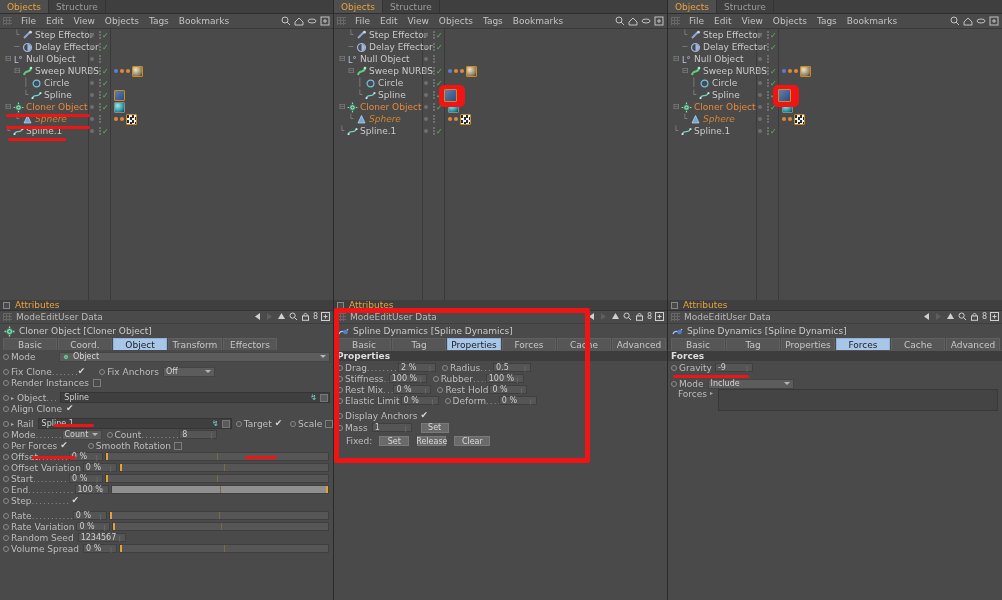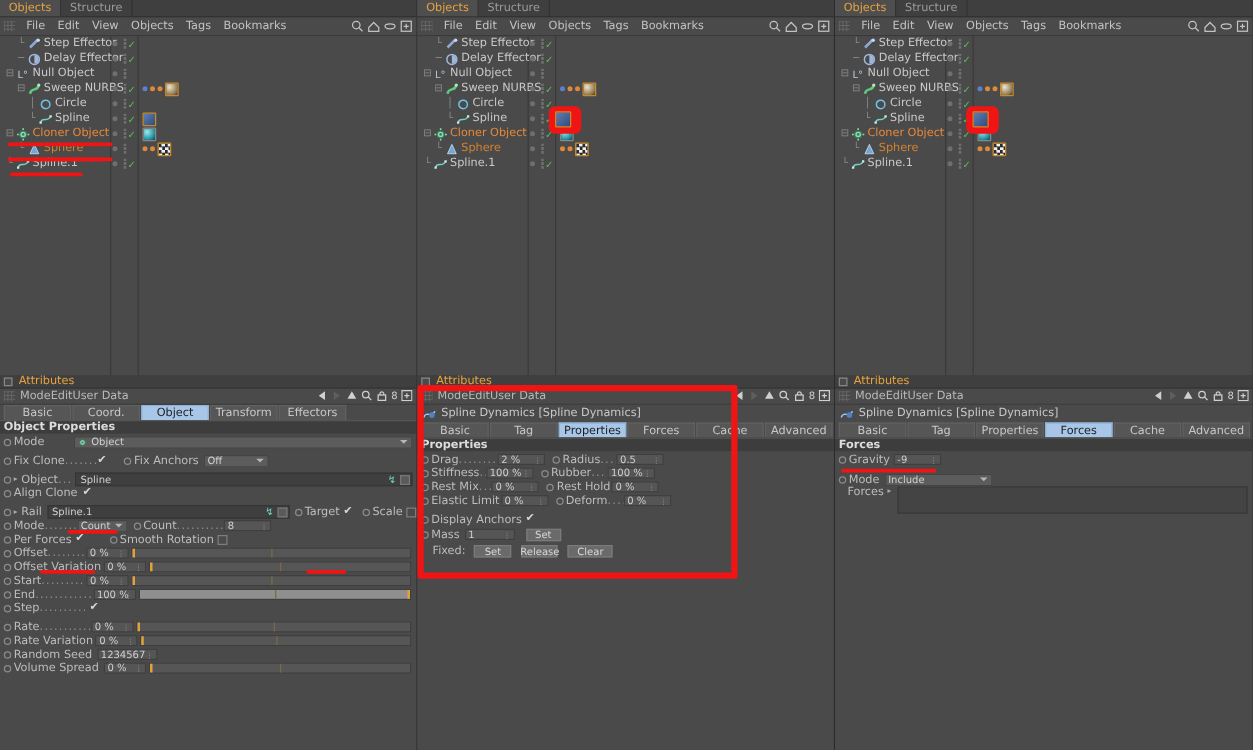--- a/index.html
+++ b/index.html
@@ -24,21 +24,21 @@
   .menubar .mi { font-size:9px; line-height:12px; color:#c3c3c3; padding:0 5px; }
   .om-icons { position:absolute; right:3px; top:2px; display:flex; gap:3px; align-items:center; }
   .om-icons svg { display:block; }
 
   .tree { flex:1; position:relative; background:#4a4a4a; overflow:hidden; }
   .colsep { position:absolute; top:0; bottom:0; width:1px; background:#3a3a3a; }
   .sep1 { left:88px; } .sep2 { left:110px; }
   .row { height:12px; display:flex; align-items:center; position:relative; }
   .row .nm { font-size:9px; line-height:11px; color:#c9c9c9; white-space:nowrap; }
   .row.sel .nm { color:#e8883a; }
-  .row.sel2 .nm { color:#d4822f; }
+  .row.sel2 .nm { color:#d4822f;font-style:italic; }
   .tglyph { width:10px; text-align:center; color:#8d8d8d; font-size:8px; line-height:10px; flex:none;}
   .oicon { width:11px; height:10px; margin-right:2px; flex:none; display:inline-block; }
   .dots { position:absolute; left:90px; display:flex; gap:5px; align-items:center; }
   .dot { width:4px; height:4px; border-radius:50%; background:#6f6f6f; }
   .vdots { width:2px; height:8px; background:
       linear-gradient(to bottom,#6f6f6f 2px,transparent 2px,transparent 3px,#6f6f6f 3px,#6f6f6f 5px,transparent 5px,transparent 6px,#6f6f6f 6px); }
   .chk { position:absolute; left:102px; color:#55c055; font-size:8px; line-height:9px; }
   .tags { position:absolute; left:114px; display:flex; gap:2px; align-items:center; height:11px; }
   .tagimg { width:11px; height:11px; border-radius:1px; flex:none; }
   .tagsmall { width:4px;height:4px;border-radius:50%;flex:none; }
@@ -309,28 +309,42 @@
             </svg>
           <span style="font-size:8px;color:#cfcfcf;line-height:9px;">8</span>
           <svg width="9" height="9" viewBox="0 0 9 9">
               <rect x="0.5" y="0.5" width="8" height="8" fill="none" stroke="#cfcfcf"></rect>
               <line x1="4.5" y1="2.5" x2="4.5" y2="6.5" stroke="#cfcfcf"></line>
               <line x1="2.5" y1="4.5" x2="6.5" y2="4.5" stroke="#cfcfcf"></line>
             </svg>
         </div>
       </div>
 
+      <div class="objline">
+        <span class="ic">
+          <svg width="11" height="11" viewBox="0 0 11 11">
+              <circle cx="5.5" cy="5.5" r="3" fill="#8fe0b8" stroke="#3a7d5c"></circle>
+              <circle cx="5.5" cy="5.5" r="1.2" fill="#3a7d5c"></circle>
+              <g stroke="#8fe0b8" stroke-width="1.3">
+                <line x1="5.5" y1="0.5" x2="5.5" y2="2"></line>
+                <line x1="5.5" y1="9" x2="5.5" y2="10.5"></line>
+                <line x1="0.5" y1="5.5" x2="2" y2="5.5"></line>
+                <line x1="9" y1="5.5" x2="10.5" y2="5.5"></line>
+              </g>
+            </svg>
+        </span>
+        <span class="t">Cloner Object [Cloner Object]</span>
+      </div>
       <div class="tabs2" id="tabs-left">
           <span class="t2">Basic</span>
           <span class="t2">Coord.</span>
           <span class="t2 on">Object</span>
           <span class="t2">Transform</span>
           <span class="t2">Effectors</span>
         </div>
-      <div class="grouphdr">Object Properties</div>
 
       <div class="body">
 
         <div class="prow">
           <span class="bullet"></span>
           <span class="plabel" style="width:48px">Mode</span>
           <div class="combo" style="flex:1; margin-right:3px;">
             <svg width="8" height="8" viewBox="0 0 11 11" style="margin-right:3px">
                 <circle cx="5.5" cy="5.5" r="3" fill="#8fe0b8" stroke="#3a7d5c"></circle>
                 <circle cx="5.5" cy="5.5" r="1.2" fill="#3a7d5c"></circle>
@@ -349,20 +363,25 @@
           <span class="ckon">✔</span>
           <span style="width:14px"></span>
           <span class="bullet"></span>
           <span class="plabel">Fix Anchors</span>
           <div class="combo" style="width:52px; margin-left:4px;">
             <span>Off</span>
             <span class="car"></span>
           </div>
         </div>
 
+        <div class="prow">
+          <span class="bullet"></span>
+          <span class="plabel">Render Instances</span>
+          <span class="ckbox" style="margin-left:4px"></span>
+        </div>
         <div style="height:4px"></div>
 
         <div class="prow">
           <span class="bullet"></span>
           <span class="arrw">▸</span>
           <span class="plabel">Object</span>
           <span class="dotfill" style="width:14px">...</span>
           <div class="linkfield" style="flex:1; margin-right:3px;">
             <span>Spline</span>
             <span style="position:absolute;right:12px;top:0;color:#6fd3c9;font-size:8px;">↯</span>

